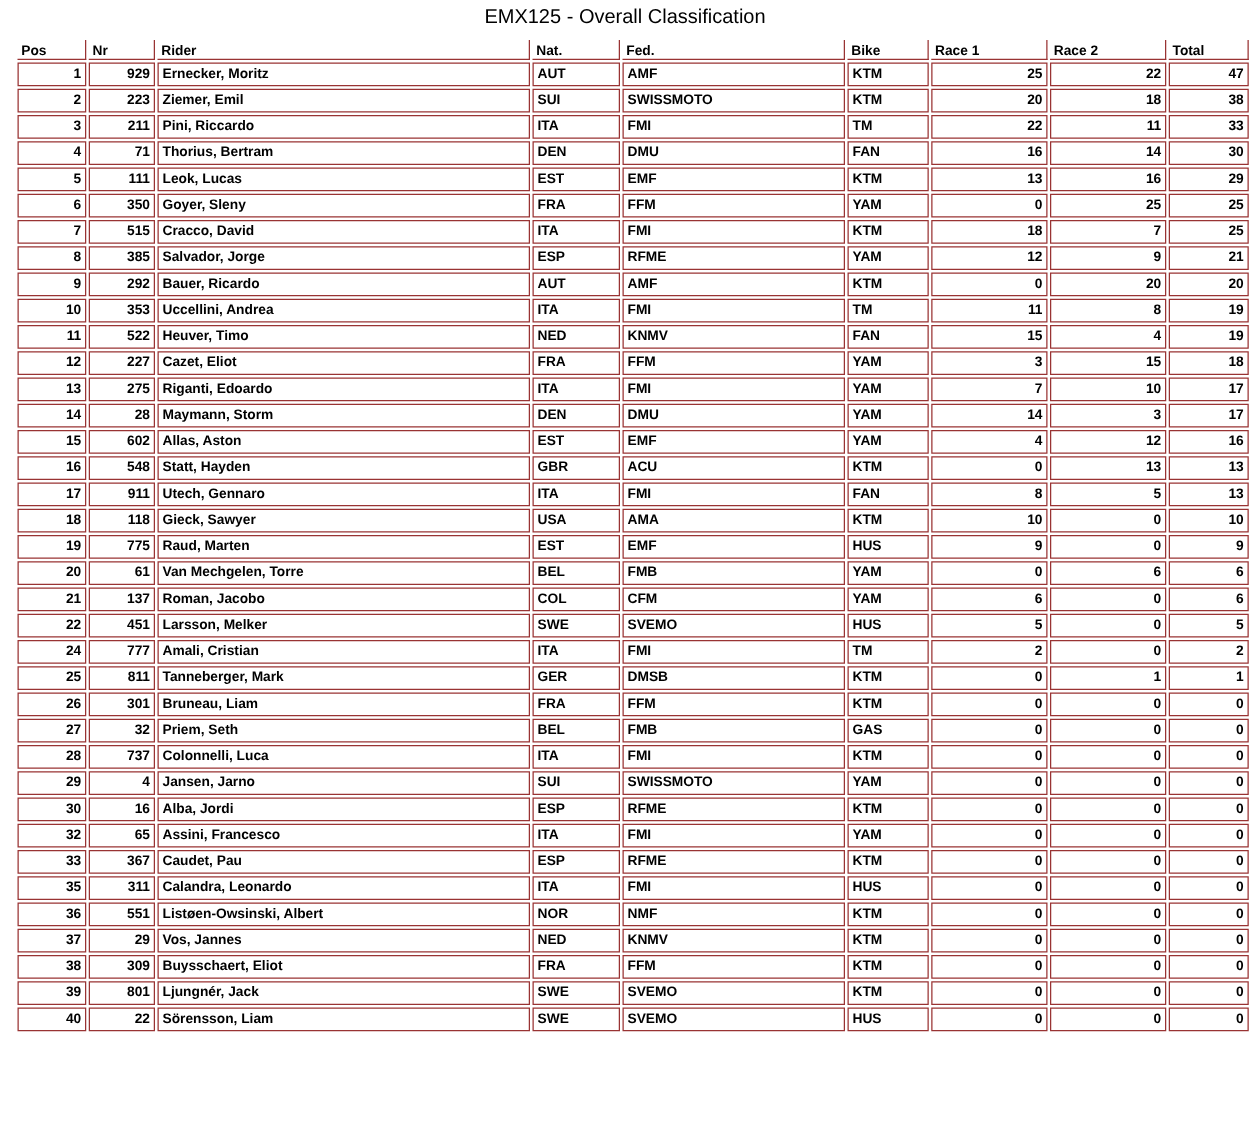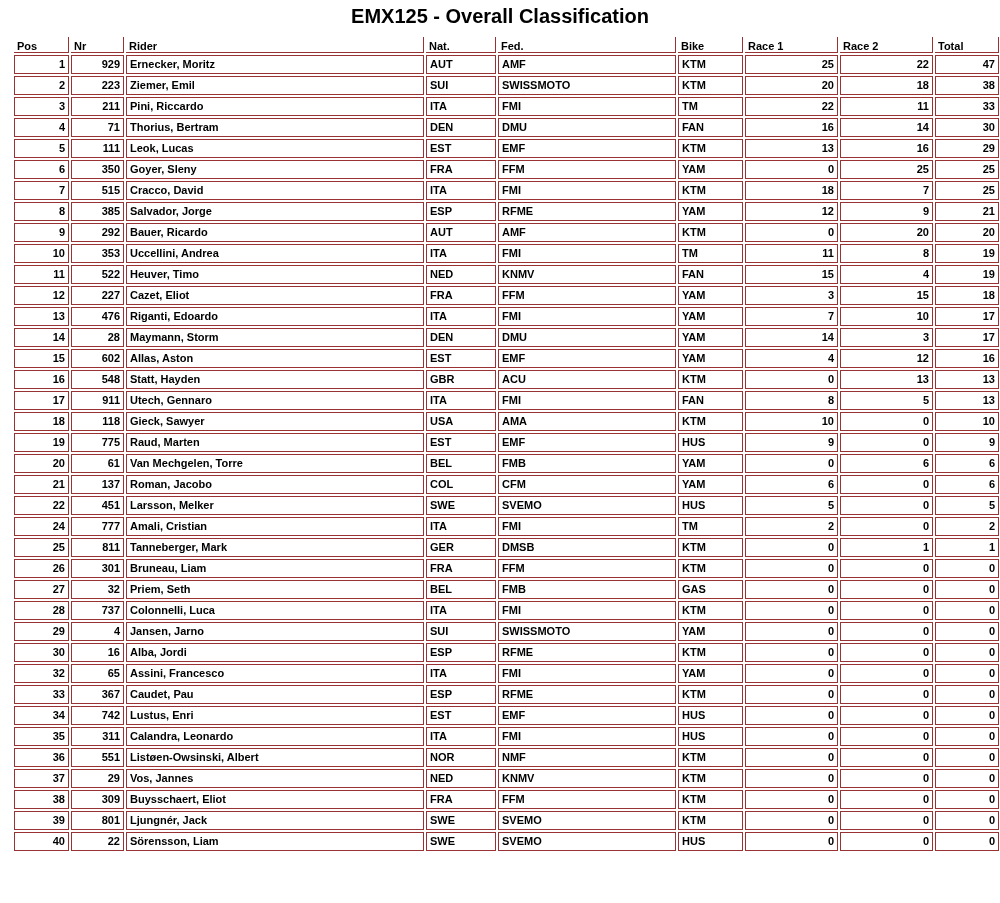--- a/index.html
+++ b/index.html
@@ -7,22 +7,22 @@
   body { margin: 0; background: var(--bg-color); }
   .page {
     width: 1000px;
     height: 903px;
     background: var(--bg-color);
     padding-top: 5px;
     overflow: hidden;
   }
   .title {
     font-family: "Liberation Sans", sans-serif;
-    font-size: 20px;
-    font-weight: bold;
+    font-size: 16px;
+    font-weight: normal;
     color: var(--text-color);
     text-align: center;
     margin: 0 0 7px 0;
   }
   table.results {
     border-collapse: separate;
     border-spacing: 2px;
     table-layout: fixed;
     width: 989px;
     margin-left: 12px;
@@ -224,21 +224,21 @@
           <td>Cazet, Eliot</td>
           <td>FRA</td>
           <td>FFM</td>
           <td>YAM</td>
           <td>3</td>
           <td>15</td>
           <td>18</td>
         </tr>
         <tr>
           <td>13</td>
-          <td>476</td>
+          <td>275</td>
           <td>Riganti, Edoardo</td>
           <td>ITA</td>
           <td>FMI</td>
           <td>YAM</td>
           <td>7</td>
           <td>10</td>
           <td>17</td>
         </tr>
         <tr>
           <td>14</td>
@@ -432,31 +432,20 @@
           <td>367</td>
           <td>Caudet, Pau</td>
           <td>ESP</td>
           <td>RFME</td>
           <td>KTM</td>
           <td>0</td>
           <td>0</td>
           <td>0</td>
         </tr>
         <tr>
-          <td>34</td>
-          <td>742</td>
-          <td>Lustus, Enri</td>
-          <td>EST</td>
-          <td>EMF</td>
-          <td>HUS</td>
-          <td>0</td>
-          <td>0</td>
-          <td>0</td>
-        </tr>
-        <tr>
           <td>35</td>
           <td>311</td>
           <td>Calandra, Leonardo</td>
           <td>ITA</td>
           <td>FMI</td>
           <td>HUS</td>
           <td>0</td>
           <td>0</td>
           <td>0</td>
         </tr>

